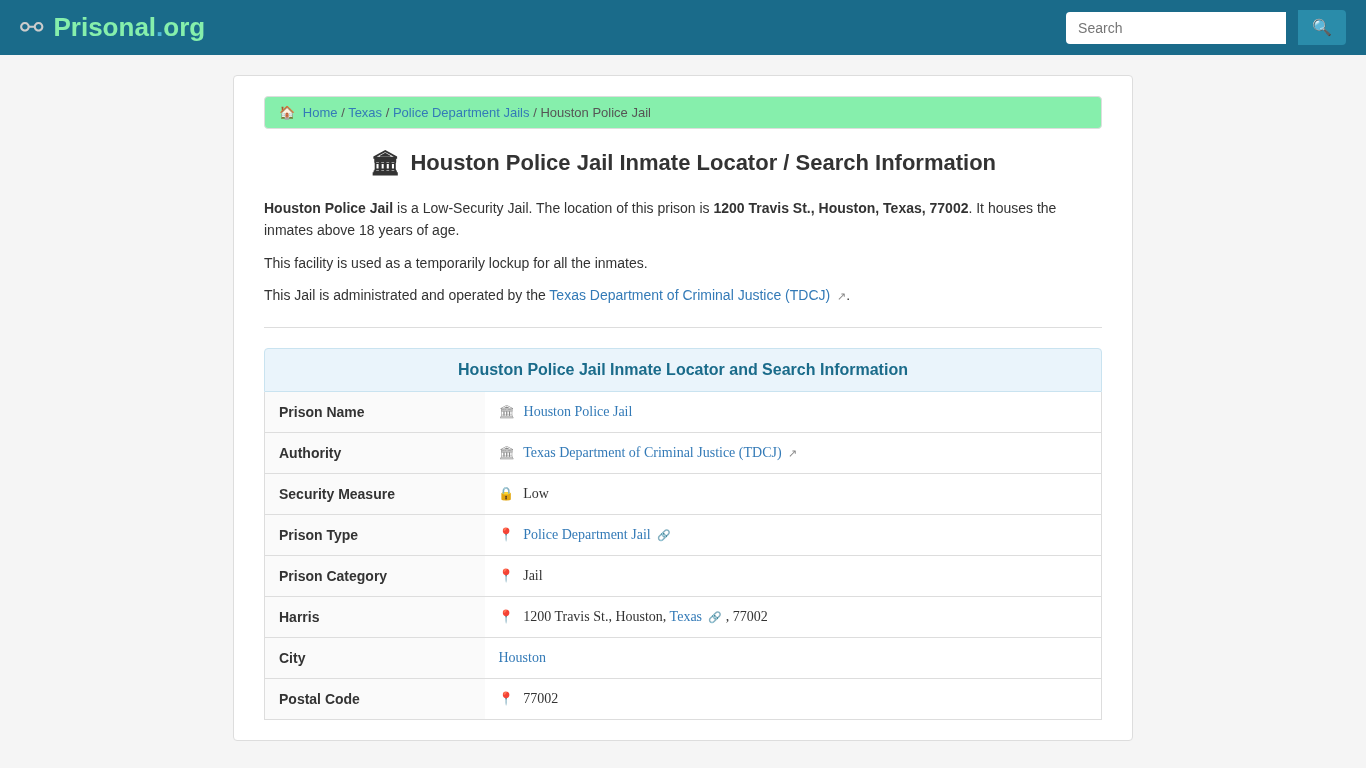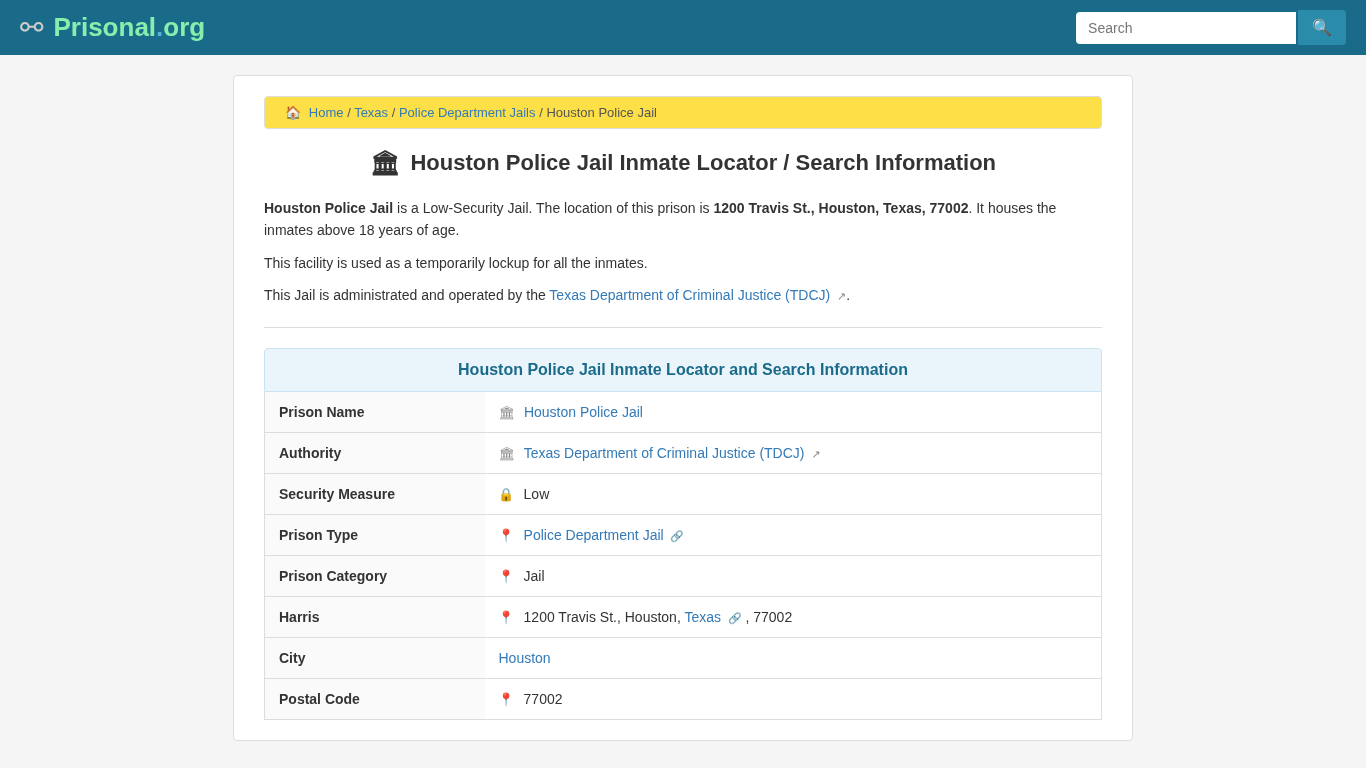--- a/index.html
+++ b/index.html
@@ -26,21 +26,21 @@
       font-size: 26px;
       font-weight: bold;
       color: #fff;
     }
     .logo-text span {
       color: #86efac;
     }
     .search-area {
       display: flex;
       align-items: center;
-      gap: 2px;
+      gap: 12px;
     }
     .search-input {
       padding: 8px 12px;
       border: none;
       border-radius: 4px 0 0 4px;
       font-size: 14px;
       width: 220px;
       outline: none;
       color: #999;
     }
@@ -59,24 +59,24 @@
       max-width: 900px;
       margin: 20px auto;
       background: #fff;
       border: 1px solid #ddd;
       border-radius: 4px;
       padding: 20px 30px;
     }
 
     
     .breadcrumb {
-      background: #fde047;
+      background: #86efac;
       border: 1px solid #ddd;
       border-radius: 4px;
-      padding: 8px 20px;
+      padding: 8px 14px;
       margin-bottom: 20px;
       font-size: 13px;
       color: #555;
     }
     .breadcrumb a {
       color: #337ab7;
       text-decoration: none;
     }
     .breadcrumb .home-icon { margin-right: 4px; }
 
@@ -139,20 +139,21 @@
       vertical-align: middle;
     }
     table.info-table td:first-child {
       font-weight: bold;
       width: 220px;
       background: #fafafa;
       color: #333;
     }
     table.info-table td:last-child {
       color: #333;
+      font-family: Liberation Serif, serif;
     }
     table.info-table a {
       color: #337ab7;
       text-decoration: none;
     }
     .row-icon { margin-right: 5px; font-size: 13px; color: #888; }
     .ext-icon { font-size: 11px; color: #888; margin-left: 3px; }
     .link-icon { font-size: 11px; color: #888; margin-left: 3px; }
   </style>
 </head>

